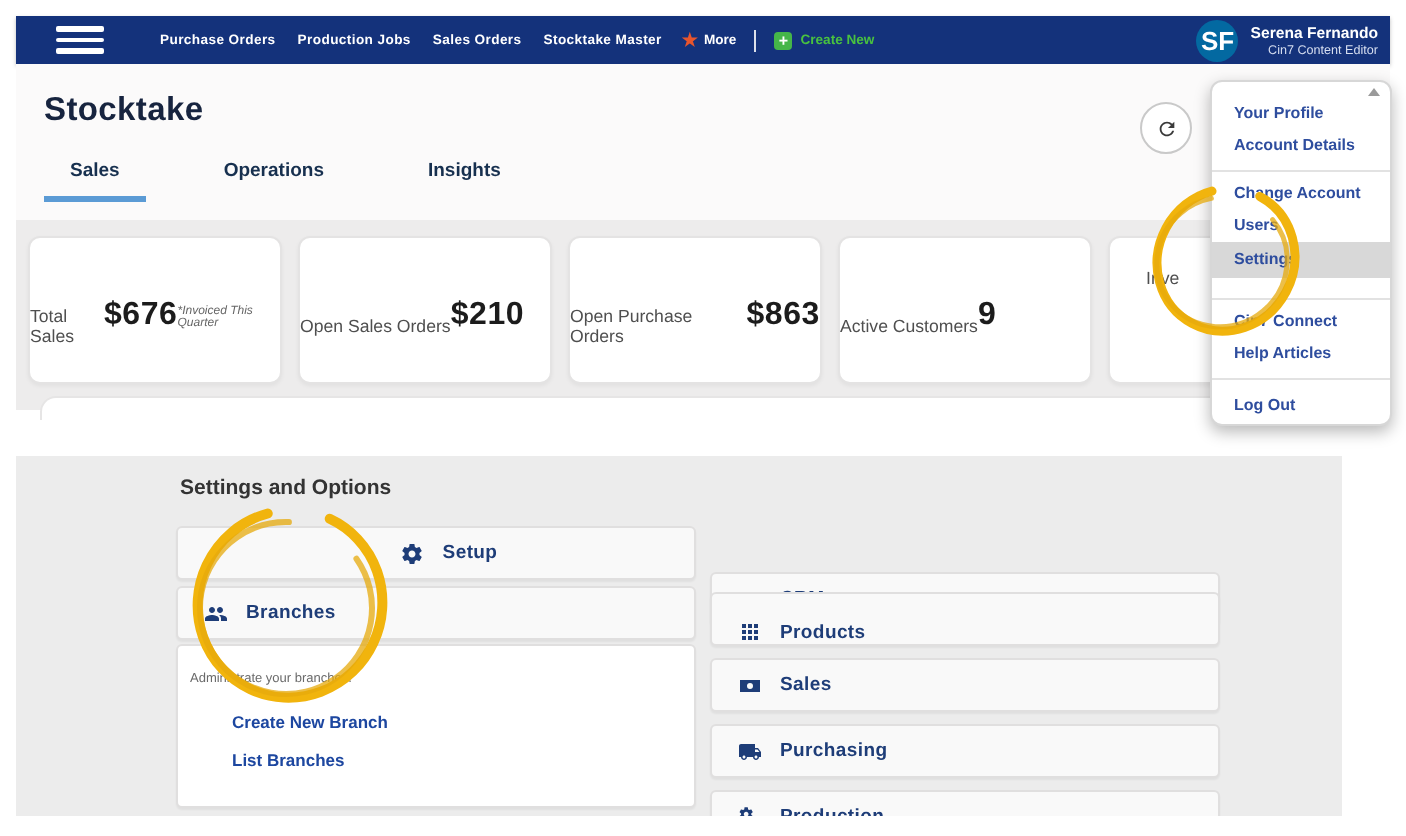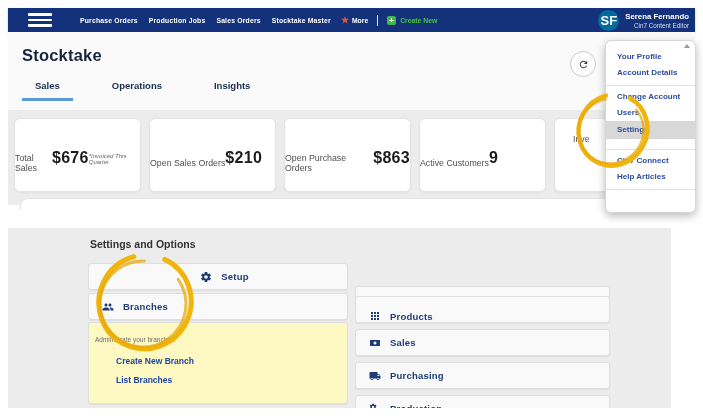--- a/index.html
+++ b/index.html
@@ -60,21 +60,21 @@
   .srow svg { width:12px; height:12px; fill:#1e3d78; flex:0 0 auto; }
   .col-left .srow { left:80px; }
   .col-right .srow { left:347px; width:255px; }
   .row-setup { top:35px;justify-content:center; }
   .row-branches { top:65px; }
   .row-crm { top:35px;margin-top:23px; }
   .row-products { top:68px;align-items:flex-end; }
   .row-sales { top:101px; }
   .row-purchasing { top:134px; }
   .row-production { top:167px; }
-  .expand-card { position:absolute; left:80px; top:94px; width:260px; height:82px; background:#fef9c3;
+  .expand-card { position:absolute; left:80px; top:94px; width:260px; height:82px; background:#ffffff;
                  border:1px solid #e0dfdf; border-radius:3px; box-shadow:0 1px 1px rgba(0,0,0,.05); }
   .expand-desc { margin:13px 0 0 6px; font-size:6.5px; color:#6a6a6a; }
   .blink { display:block; margin:13px 0 0 27px; font-size:8.5px; font-weight:bold; color:#1d47a0; text-decoration:none; cursor:pointer; }
   .blink + .blink { margin-top:9px; }
 
   
   .dropdown { position:absolute; left:605px; top:40px; width:91px; height:173px; background:#fff;
               border:1px solid #d7d7d7; border-radius:6px; box-shadow:0 3px 8px rgba(0,0,0,.28); z-index:50; }
   .dd-item { position:absolute; left:0; right:0; height:16px; line-height:16px; padding-left:11px;
              font-size:8px; font-weight:bold; color:#2e4d9e; cursor:pointer; white-space:nowrap; }
@@ -251,20 +251,21 @@
     <div class="dd-item" style="top:8px">Your Profile</div>
     <div class="dd-item" style="top:24px">Account Details</div>
     <div class="dd-div" style="top:44px"></div>
     <div class="dd-item" style="top:48px">Change Account</div>
     <div class="dd-item" style="top:64px">Users</div>
     <div class="dd-item hl" style="top:80px">Settings</div>
     <div class="dd-div" style="top:108px"></div>
     <div class="dd-item" style="top:112px">Cin7 Connect</div>
     <div class="dd-item" style="top:128px">Help Articles</div>
     <div class="dd-div" style="top:148px"></div>
+    <div class="dd-item" style="top:154px">Log Out</div>
   </div>
 
   <svg class="annot" style="left:570px; top:90px" width="86" height="82">
     <ellipse cx="43" cy="40" rx="36" ry="34" stroke="#f1b40d" stroke-width="4.5" stroke-dasharray="195 25" transform="rotate(-62 43 40)"></ellipse>
     <ellipse cx="41" cy="41" rx="33" ry="32" stroke="#e6a90c" stroke-width="2.5" opacity=".75" stroke-dasharray="170 40" transform="rotate(-40 41 41)"></ellipse>
   </svg>
   <svg class="annot" style="left:90px; top:248px" width="110" height="110">
     <ellipse cx="55" cy="54" rx="47" ry="46" stroke="#f1b40d" stroke-width="5" stroke-dasharray="260 35" transform="rotate(-65 55 54)"></ellipse>
     <ellipse cx="53" cy="56" rx="43" ry="43" stroke="#e6a90c" stroke-width="3" opacity=".75" stroke-dasharray="230 45" transform="rotate(-35 53 56)"></ellipse>
   </svg>

